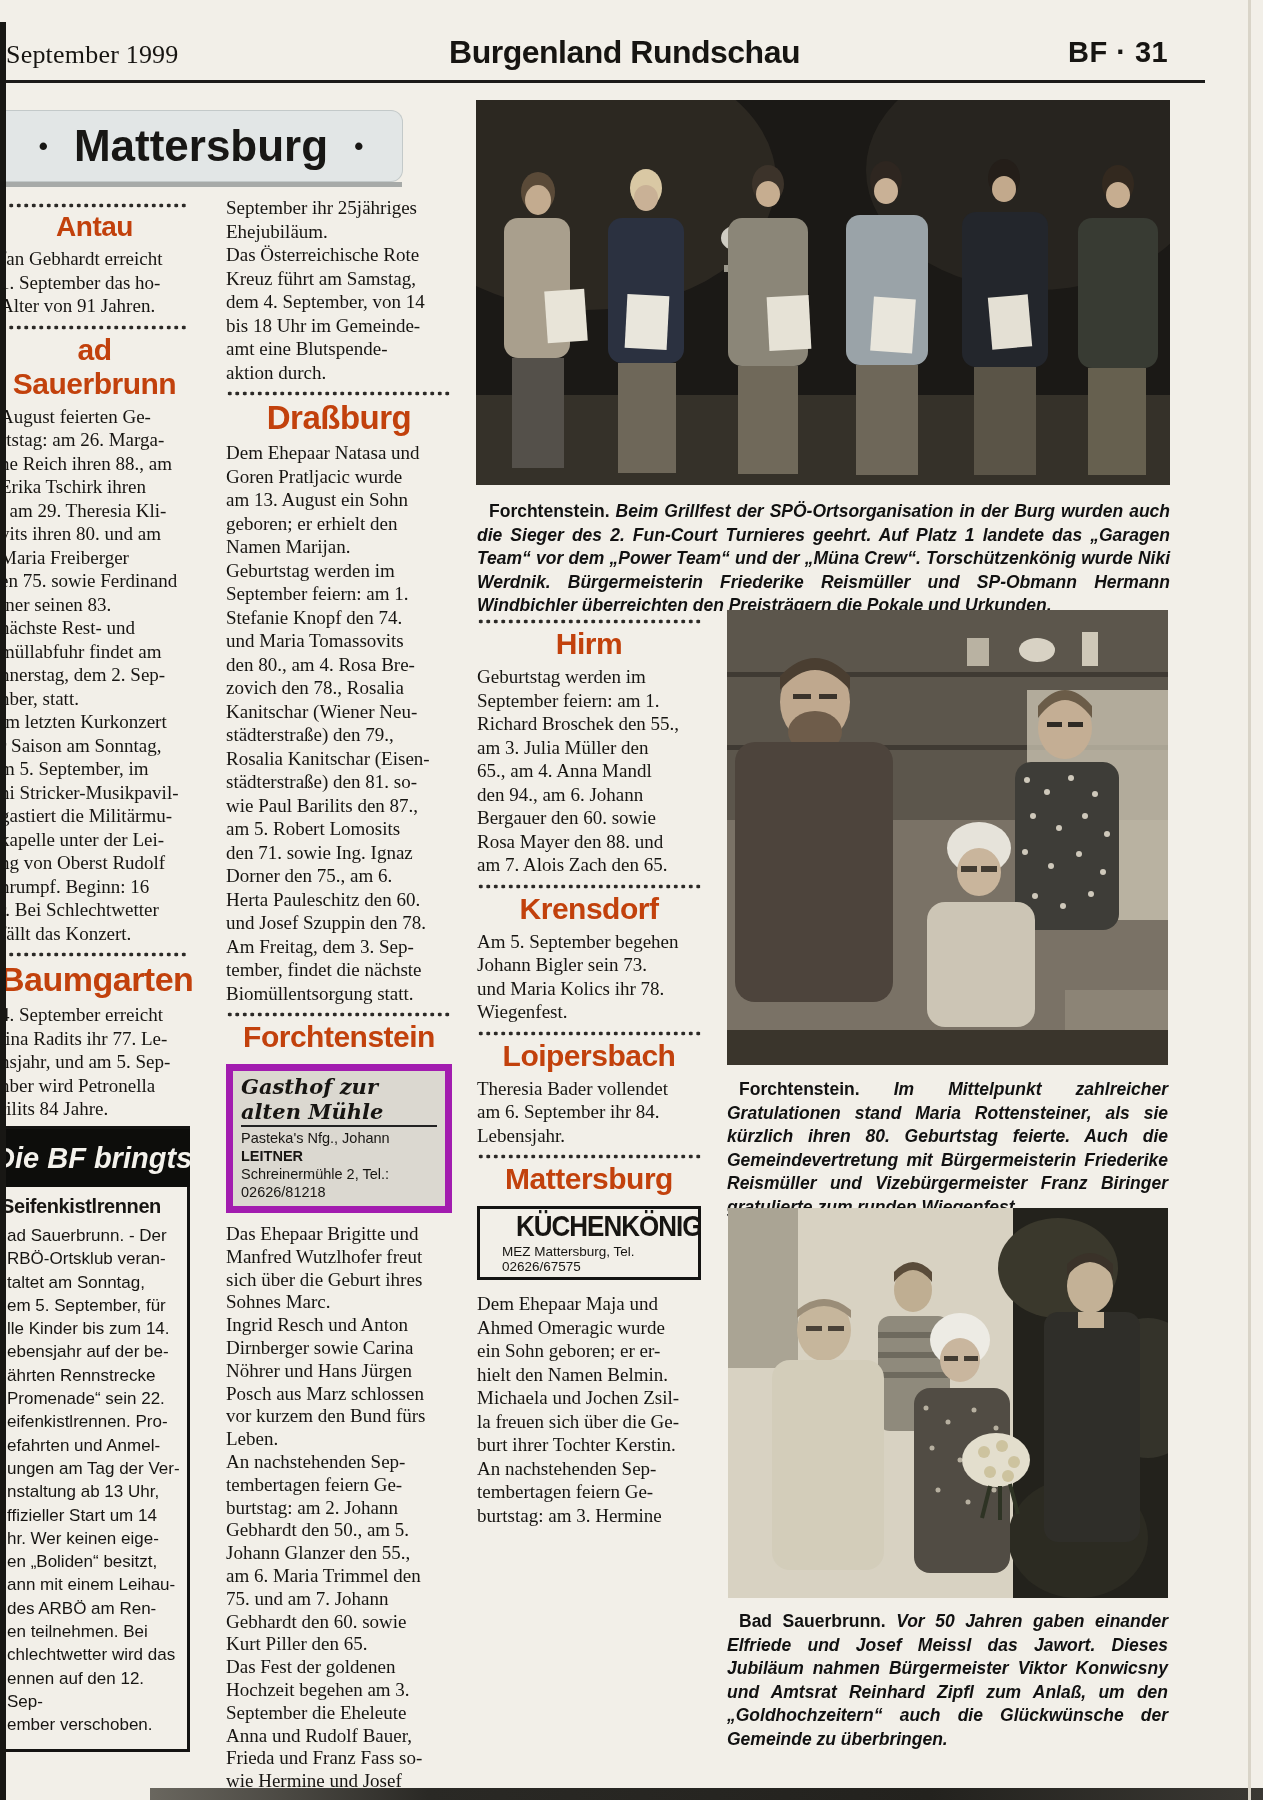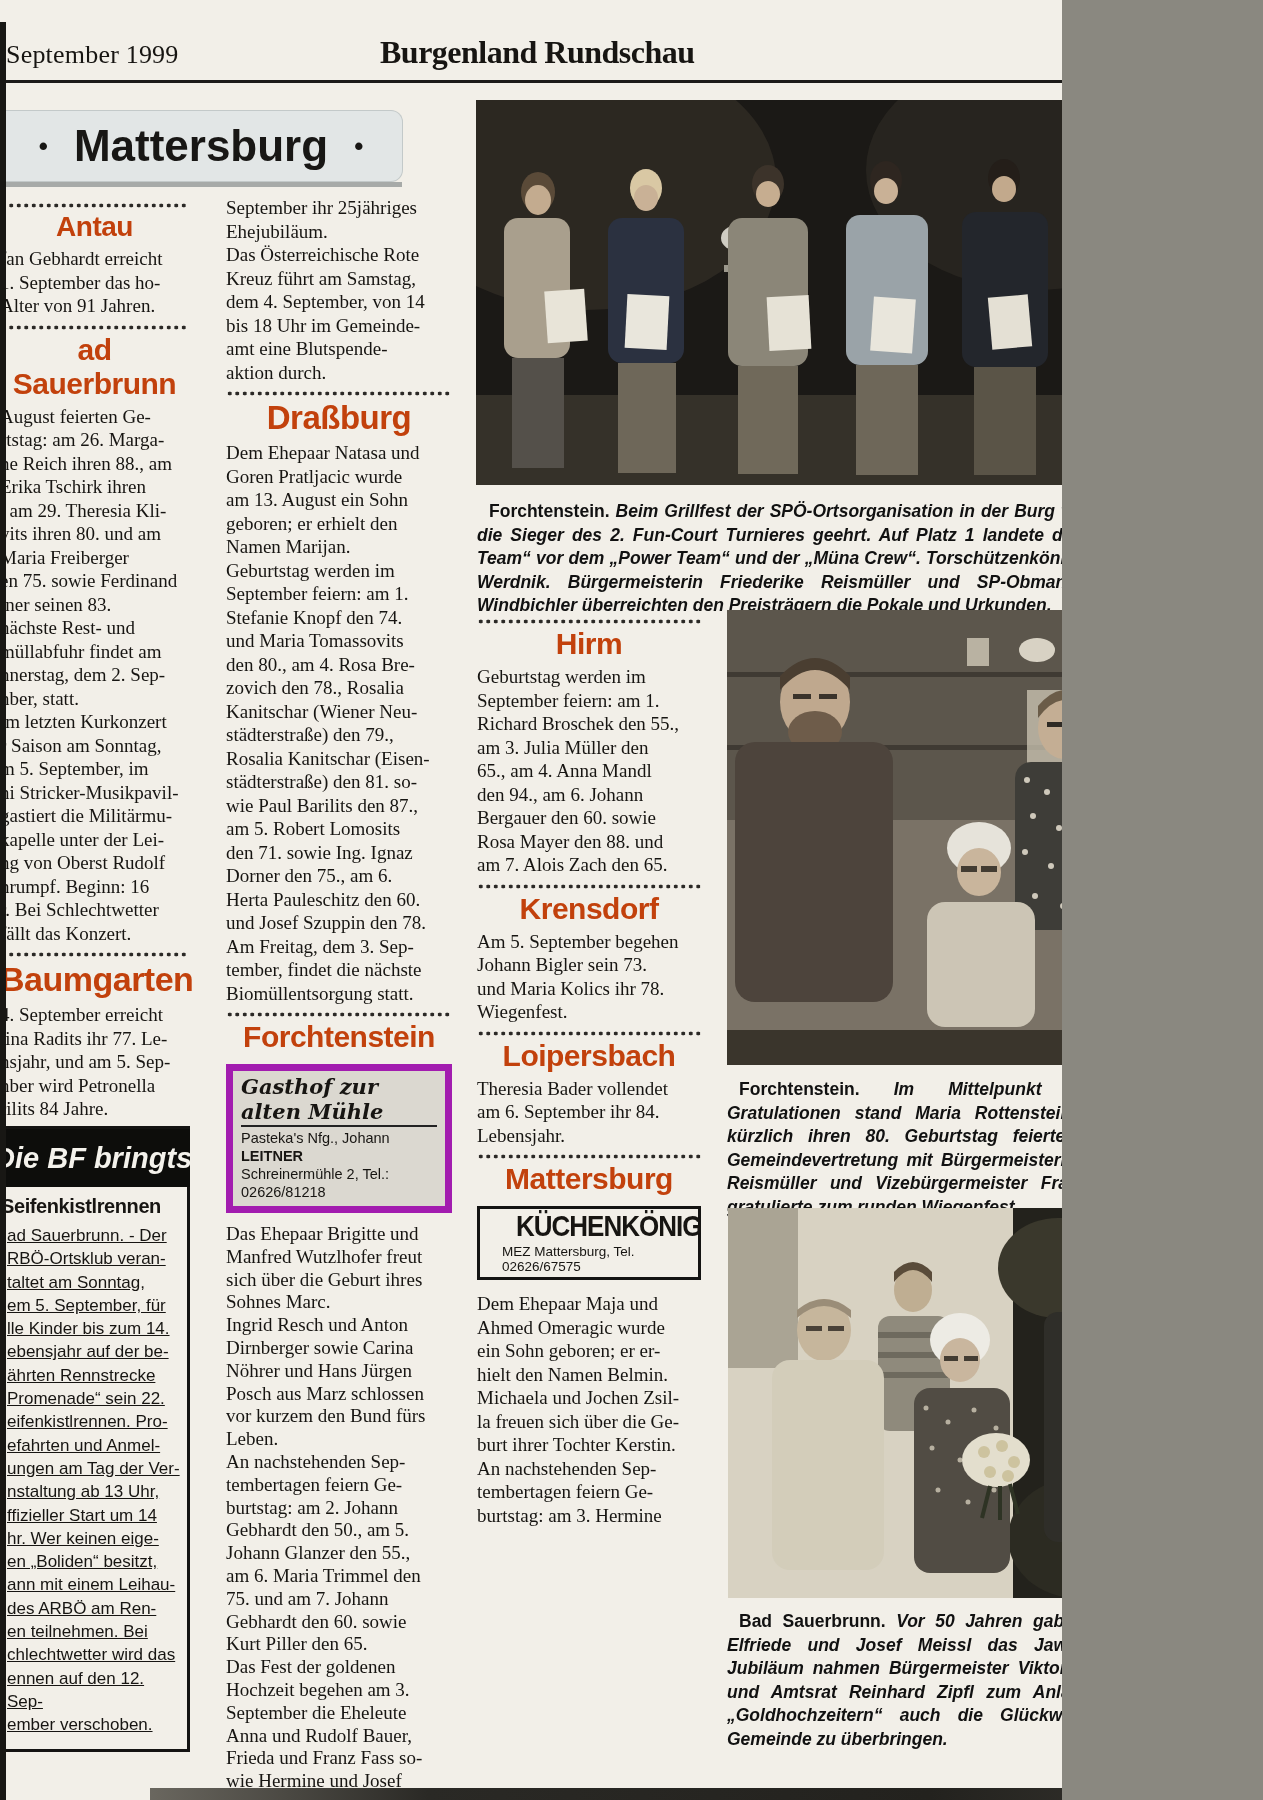--- a/index.html
+++ b/index.html
@@ -1,26 +1,26 @@
 <!DOCTYPE html>
 <html lang="de"><head>
 <meta charset="utf-8">
 <style>
   html,body{margin:0;padding:0;background:#8a8880;}
-  #page{position:relative;width:1062px;height:1800px;background:#f2efe8;overflow:hidden;
+  #page{position:relative;width:1263px;height:1800px;background:#f2efe8;overflow:hidden;
         font-family:"Liberation Serif","DejaVu Serif",serif;color:#171512;}
   
   .edge-left{position:absolute;left:0;top:22px;width:6px;height:1778px;background:#181714;}
   .edge-bottom{position:absolute;left:150px;top:1788px;width:1113px;height:12px;
                background:linear-gradient(90deg,#6a675f,#2a2925 25%,#23221e 70%,#3a3833);}
   .edge-right{position:absolute;left:1248px;top:0;width:3px;height:1800px;background:#d9d4c8;}
   
   .h-date{position:absolute;left:6px;top:40px;font-size:26px;letter-spacing:.2px;}
-  .h-title{position:absolute;left:380px;top:34px;width:420px;text-align:left;
-           font-family:Liberation Serif, serif;font-weight:bold;
+  .h-title{position:absolute;left:380px;top:34px;width:420px;text-align:right;
+           font-family:Liberation Sans, sans-serif;font-weight:bold;
            font-size:32px;letter-spacing:-.5px;}
   .h-page{position:absolute;left:1068px;top:36px;font-family:"Liberation Sans",sans-serif;
           font-weight:bold;font-size:29px;letter-spacing:.5px;}
   .h-rule{position:absolute;left:0;top:80px;width:1205px;height:3px;background:#1c1b19;}
   
   .banner{position:absolute;left:0;top:110px;width:402px;height:70px;background:#e2e6e6;
           border:1px solid #c3c9c9;border-left:none;border-radius:0 12px 12px 0;
           display:flex;align-items:center;justify-content:center;gap:26px;
           font-family:"Liberation Sans",sans-serif;font-weight:bold;color:#181715;}
   .banner .town{font-size:44px;letter-spacing:0;}
@@ -37,21 +37,21 @@
   .body-sans{font-family:"Liberation Sans",sans-serif;font-size:17px;line-height:23.3px;
              white-space:pre-line;margin:0;}
   
   .bf-box{position:absolute;left:2px;top:1126px;width:182px;border:3px solid #141312;background:#f2efe8;}
   .bf-banner{margin:-0px -3px 8px -3px;height:58px;background:#0d0d0b;color:#f4f2ec;overflow:hidden;
              font-family:"Liberation Sans",sans-serif;font-style:italic;font-weight:bold;
              font-size:29px;line-height:58px;white-space:nowrap;}
   .bf-banner span{margin-left:-8px;display:inline-block;}
   .bf-head{font-family:"Liberation Sans",sans-serif;font-weight:bold;font-size:20px;
            letter-spacing:-.4px;margin:6px 0 6px -4px;}
-  .bf-body{padding:0 4px 12px 2px;text-decoration:underline;}
+  .bf-body{padding:0 4px 12px 2px;}
   
   .ad-muehle{margin:10px 0 10px;border:7px solid #a21caf;background:#dbd8d0;padding:3px 8px 5px;}
   .ad-muehle .script{font-family:"DejaVu Serif","Liberation Serif",serif;font-style:italic;
         font-weight:bold;font-size:21px;border-bottom:2px solid #222;padding-bottom:1px;margin-bottom:2px;}
   .ad-muehle .sub{font-family:"Liberation Sans",sans-serif;font-size:14.5px;line-height:18px;}
   .box-blas{margin:12px 0 6px;border:3px solid #141312;padding:10px 4px 14px;text-align:center;
             font-family:"Liberation Sans",sans-serif;font-size:19px;line-height:25px;}
   .box-blas .t{font-weight:bold;font-size:21px;margin-bottom:2px;}
   .ad-kk{margin:10px 0 12px;border:3px solid #141312;padding:4px 22px 3px;}
   .ad-kk .logo{font-family:"Liberation Sans",sans-serif;font-weight:bold;font-size:26px;

